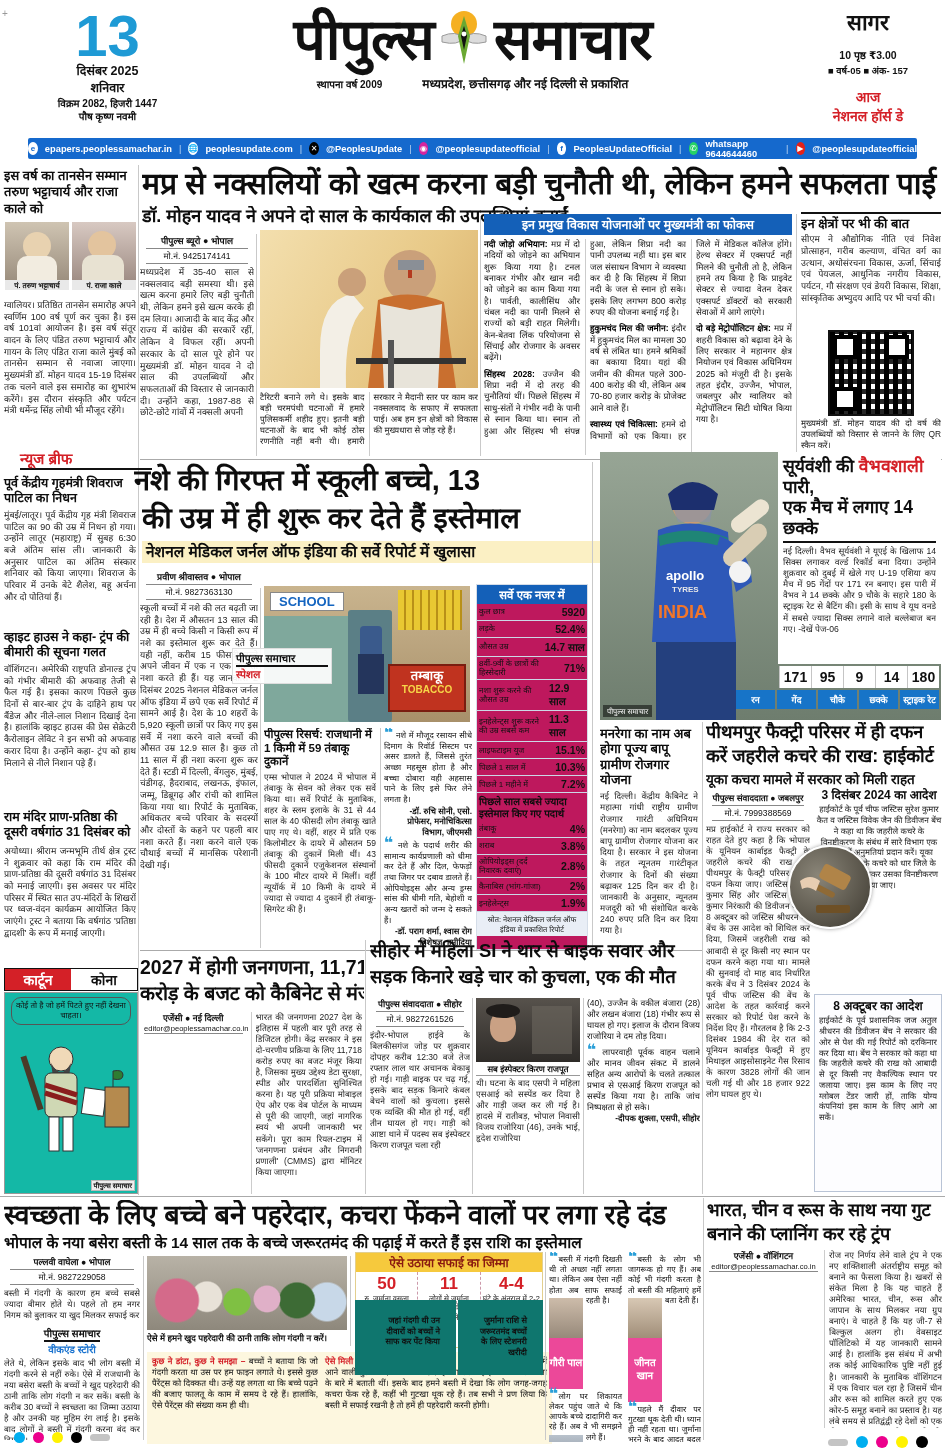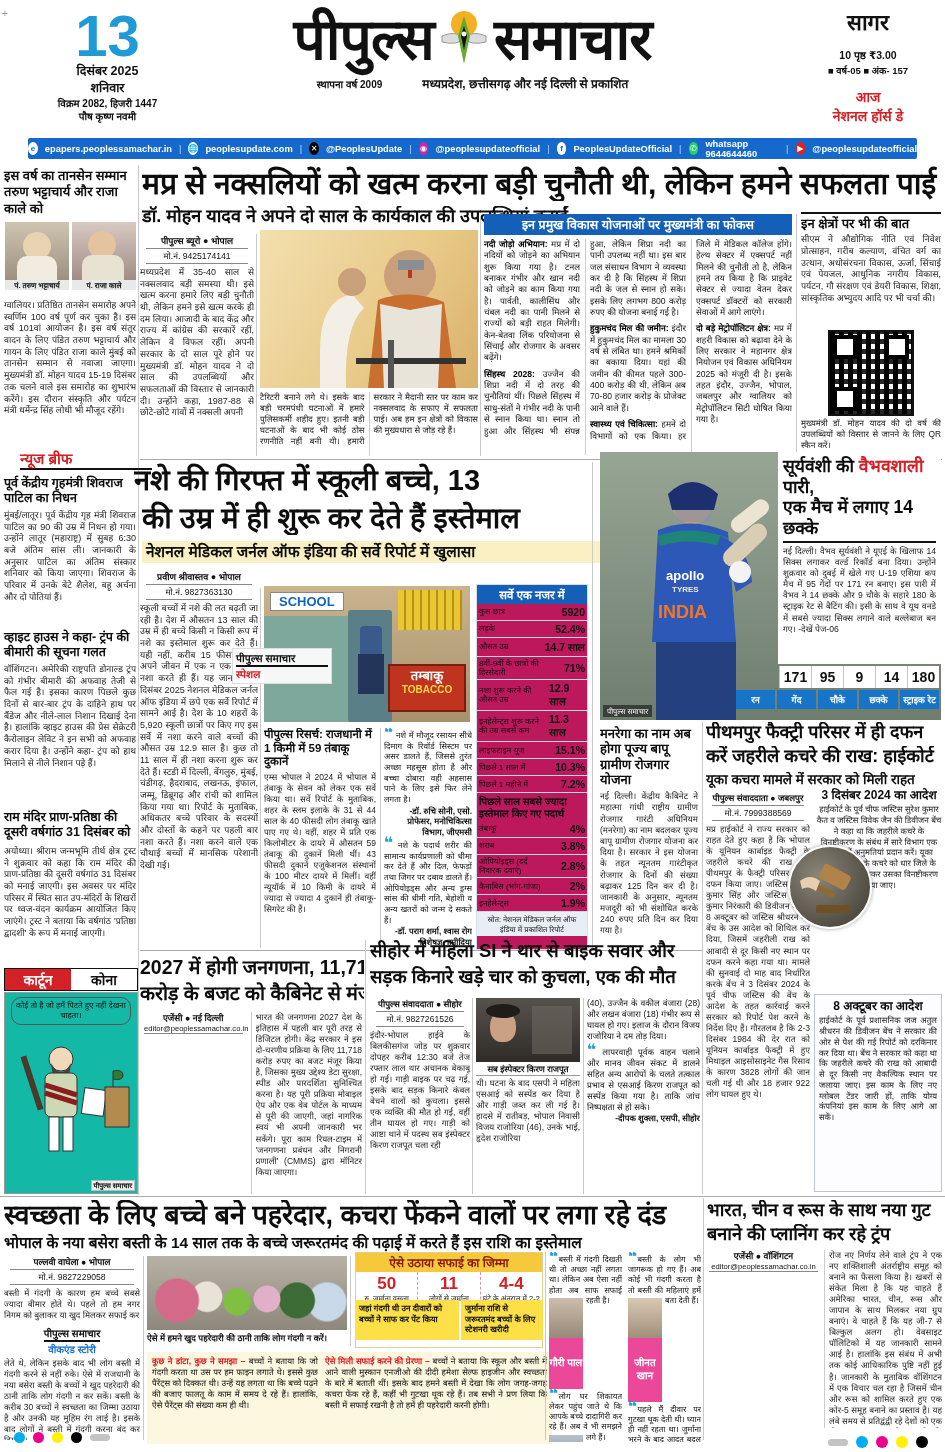--- a/index.html
+++ b/index.html
@@ -35,21 +35,21 @@
   .srow .lab{font-size:8px;line-height:1.15;max-width:66%;}
   .srow .val{font-size:10.5px;font-weight:bold;}
   .statnum{display:flex;margin-left:43px;}
   .statnum div{flex:1;text-align:center;font-size:14px;font-weight:bold;background:#fff;border-left:1px solid #c5c5c5;padding:3px 0;}
   .statlab{display:flex;gap:2px;margin-top:2px;}
   .statlab div{flex:1;text-align:center;font-size:9px;font-weight:bold;background:#1774c8;color:#fff;padding:3px 0;}
   .qmark{color:#2a9fd8;font-size:16px;font-weight:bold;line-height:.6;}
   .quote-attrib{font-weight:bold;text-align:right;font-size:8.3px;}
   .cols2{column-count:2;column-gap:9px;column-rule:1px solid #ccc;}
   .caption{font-weight:bold;font-size:8.4px;text-align:center;}
-  .notecell{background:#fde047;font-size:8.2px;font-weight:bold;text-align:left;padding:4px;line-height:1.3;}
+  .notecell{background:#0f766e;font-size:8.2px;font-weight:bold;text-align:right;padding:16px;line-height:1.3;}
   .palebox{background:#fdf7df;font-size:8.4px;line-height:1.32;text-align:justify;padding:4px 5px;overflow:hidden;}
   .palebox b{color:#d42027;}
   .namebar{background:#ec4899;color:#fff;font-size:10px;font-weight:bold;text-align:center;padding:19px 0;}
   .mark{border-radius:50%;display:inline-block;}
   .photo-cap-strip{background:#e9e9e9;font-size:7.3px;font-weight:bold;text-align:center;}
 </style>
 </head>
 <body>
 
 <div id="page">

